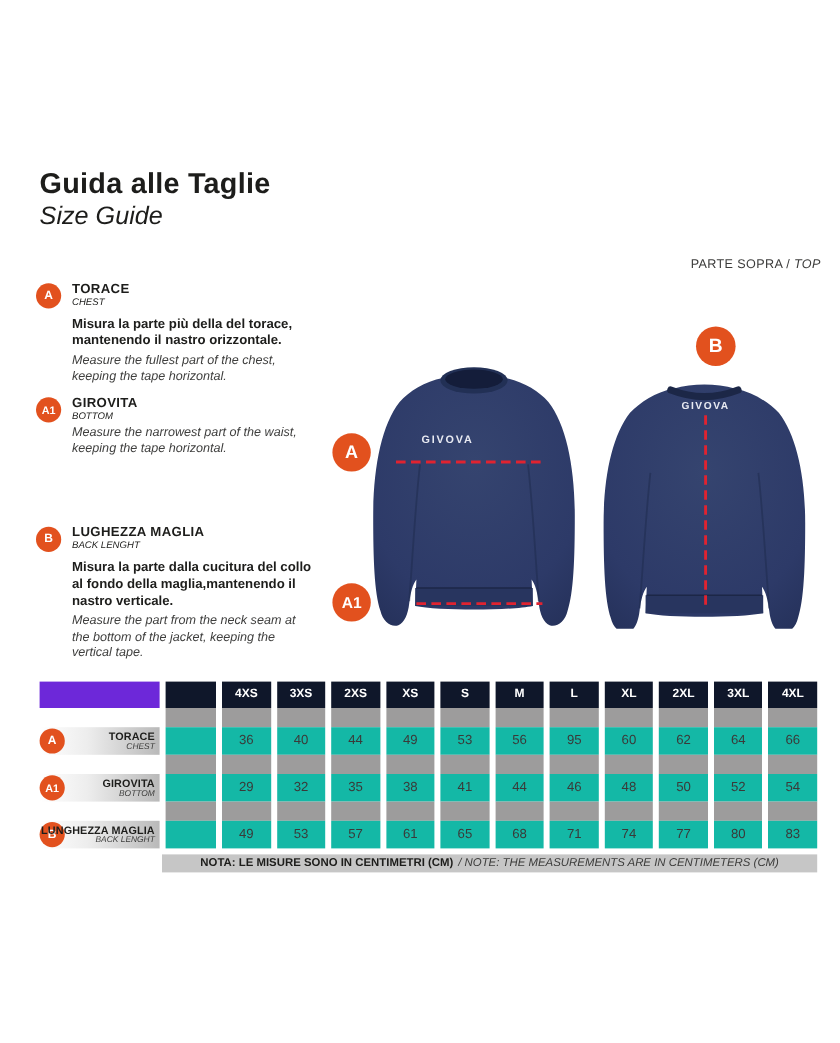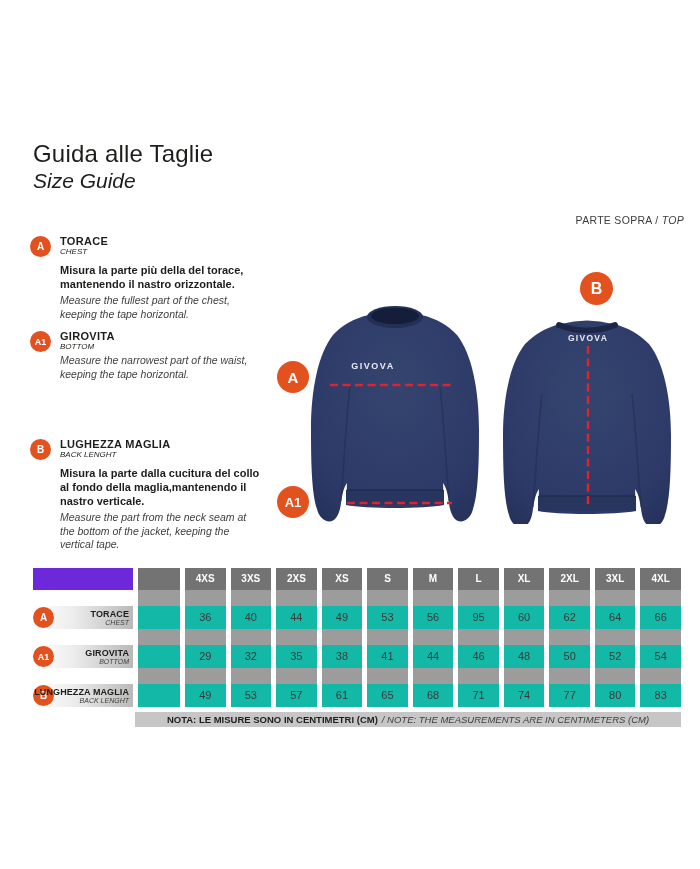--- a/index.html
+++ b/index.html
@@ -1,21 +1,21 @@
 <!DOCTYPE html>
 <html><head>
 <meta charset="utf-8">
 <style>
   * { margin:0; padding:0; box-sizing:border-box; }
   body { background:#ffffff; font-family:"Liberation Sans", sans-serif; }
   .page { position:relative; width:700px; height:869px; background:#ffffff; overflow:hidden; }
 
   
   .title-block { position:absolute; left:33px; top:140px; }
-  .title-block h1 { font-size:24px; font-weight:normal; color:#1d1d1b; letter-spacing:.2px; }
+  .title-block h1 { font-size:24px; font-weight:bold; color:#1d1d1b; letter-spacing:.2px; }
   .title-block .sub { font-size:21px; font-style:italic; color:#1d1d1b; margin-top:1px; }
 
   
   .top-label { position:absolute; right:16px; top:214px; font-size:10.5px; color:#3c3c3b; letter-spacing:.3px; }
   .top-label i { font-style:italic; }
 
   
   .badge { background:#e2511e; color:#ffffff; border-radius:50%;
            display:flex; align-items:center; justify-content:center; font-weight:bold; }
   .badge.sm { width:21px; height:21px; font-size:10px; }
@@ -41,21 +41,21 @@
   .badge-a  { left:277px; top:361px; width:32px; height:32px; font-size:15px; }
   .badge-a1 { left:277px; top:486px; width:32px; height:32px; font-size:13px; }
   .badge-b  { left:580px; top:272px; width:33px; height:33px; font-size:16px; }
 
   
   .size-table { position:absolute; left:33px; top:568px; width:648px; display:flex; gap:5px; }
   .t-col { display:flex; flex-direction:column; }
   .t-col.label  { width:100px; flex:none; }
   .t-col.spacer { width:42px; flex:none; }
   .t-col.size   { flex:1; }
-  .th   { height:22px; background:#737373; color:#ffffff; font-size:10px; font-weight:bold;
+  .th   { height:22px; background:#0f172a; color:#ffffff; font-size:10px; font-weight:bold;
           text-align:center; line-height:22px; }
   .band { height:16px; background:#9d9c9c; }
   .val  { height:23px; background:#14b8a6; text-align:center; font-size:11px; color:#3a3a39; line-height:23px; }
   .corner { height:22px; background:#6d28d9; color:#ffffff; display:flex; flex-direction:column;
             align-items:center; justify-content:center;gap:28px; }
   .corner .c1 { font-size:9px; font-weight:bold; line-height:10px; letter-spacing:.3px; }
   .corner .c2 { font-size:7.5px; font-style:italic; line-height:8px; }
   .lbl-gap { height:16px; background:transparent; }
   .lbl { height:23px; position:relative;
          background:linear-gradient(90deg, #ffffff 0%, #ededed 40%, #b9b9b9 100%); }

